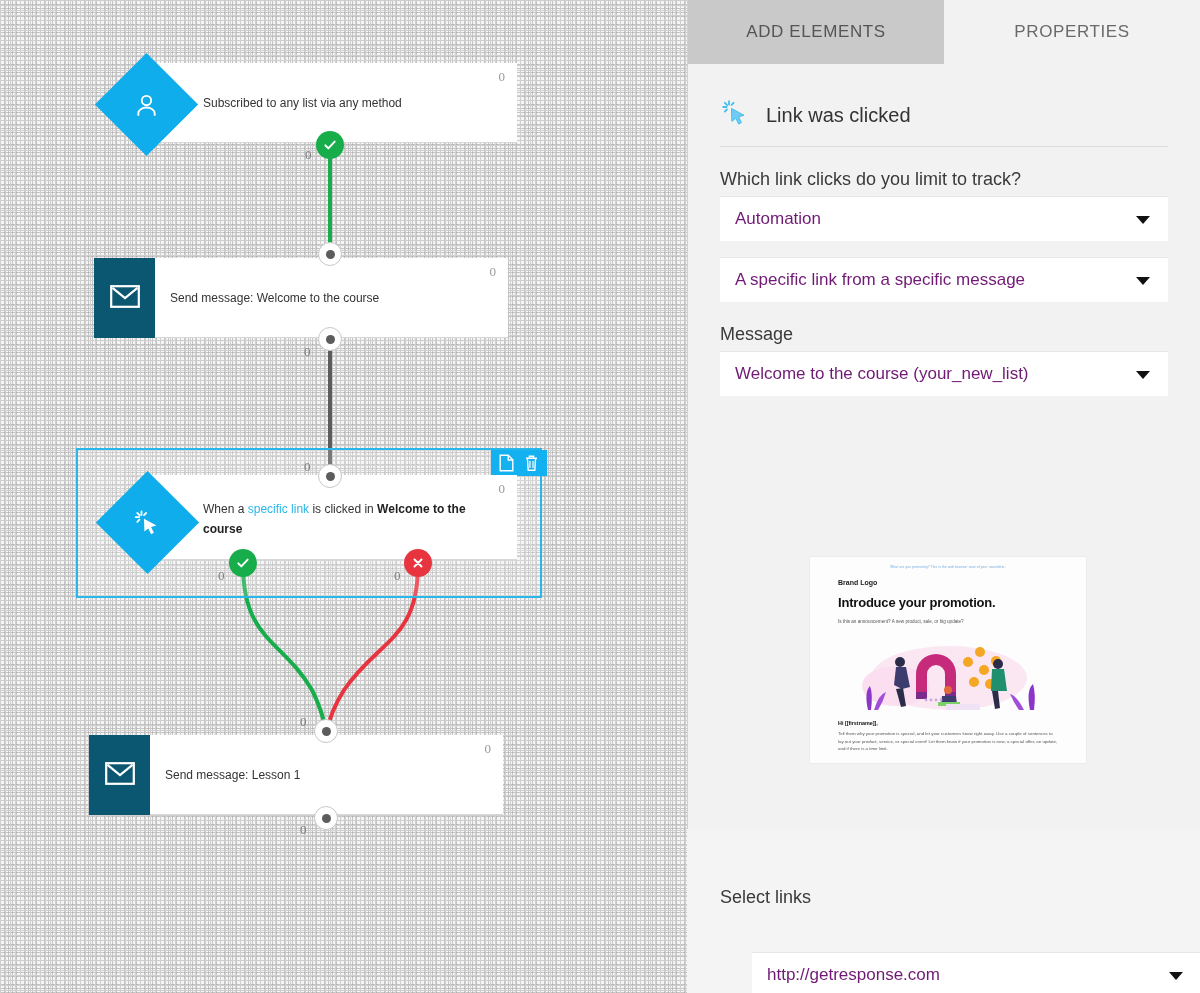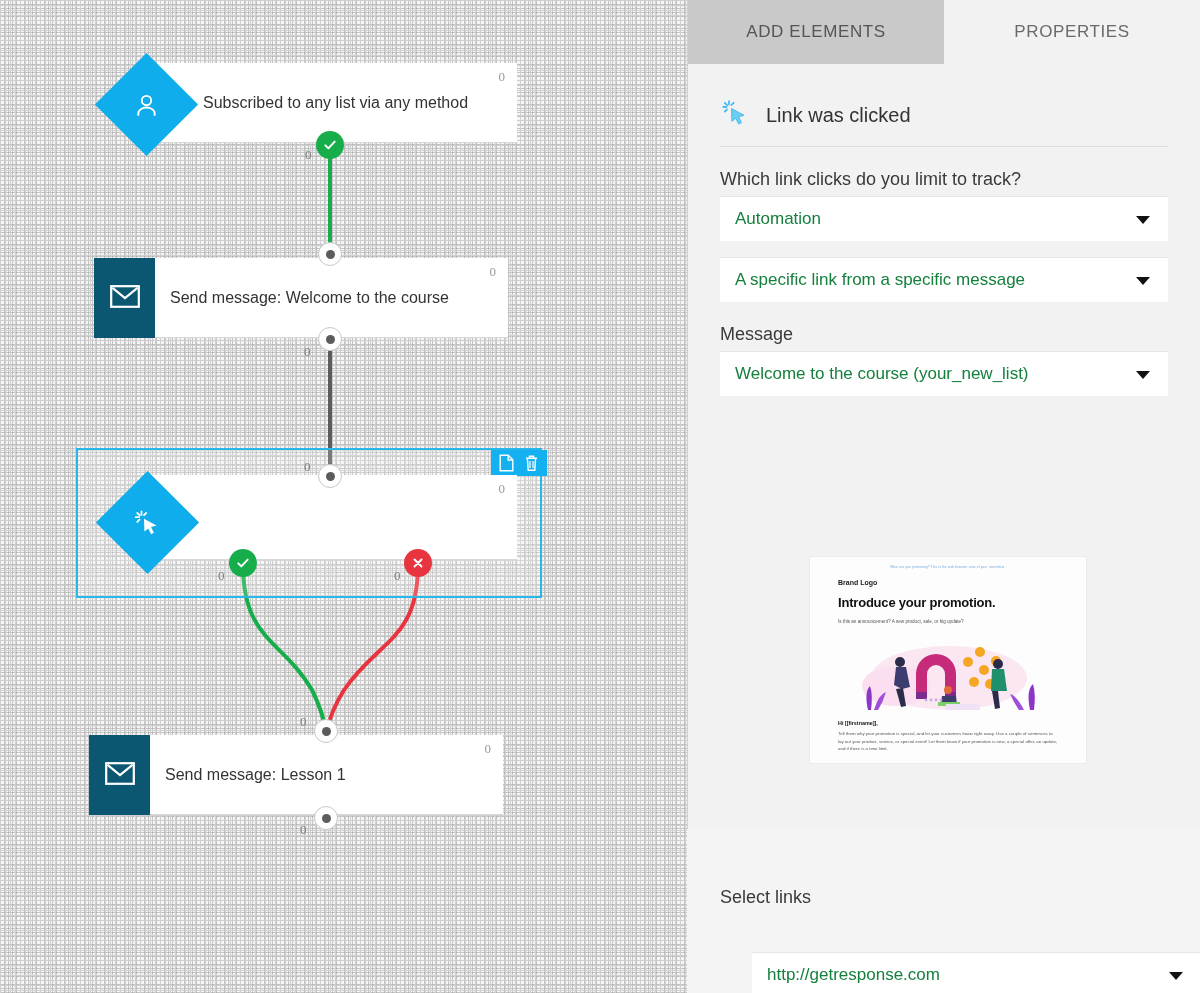--- a/index.html
+++ b/index.html
@@ -47,21 +47,21 @@
     display: flex;
     align-items: center;
     box-shadow: 0 0 0 0 transparent;
   }
   .node .cnt {
     position: absolute; top: 6px; right: 12px;
     font-size: 13px; color: #9a9a9a;
     font-family: "Liberation Serif", serif;
   }
   .node .label {
-    font-size: 16px; color: #333;
+    font-size: 12px; color: #333;
     line-height: 20px;
     padding-right: 18px;
   }
   .label .lnk { color: #29b6e8; }
   .label b { font-weight: bold; color: #222; }
 
   
   .mailbox {
     position: absolute;
     background: #0b5771;
@@ -143,21 +143,21 @@
     font-size: 18px; color: #3a3a3a;
   }
   .select {
     position: relative;
     margin: 0 32px;
     height: 45px;
     background: #ffffff;
     border-top: 1px solid #e6e6e6;
     display: flex; align-items: center;
     padding: 0 40px 0 15px;
-    font-size: 17px; color: #15803d;
+    font-size: 17px; color: #701a75;
     cursor: pointer;
     white-space: nowrap; overflow: hidden;
   }
   .caret {
     position: absolute; right: 18px; top: 50%;
     width: 0; height: 0; margin-top: -3px;
     border-left: 7px solid transparent;
     border-right: 7px solid transparent;
     border-top: 8px solid #111;
   }
@@ -247,20 +247,23 @@
       <span class="ticon">
         <svg width="15" height="18" viewBox="0 0 15 18">
             <path d="M2 4.2h11M5.4 4.2V2.2h4.2v2M3.4 4.2l.8 12h6.6l.8-12" fill="none" stroke="#fff" stroke-width="1.4"></path>
             <path d="M6 7v7M9 7v7" stroke="#fff" stroke-width="1.2"></path>
           </svg>
       </span>
     </div>
 
     <div class="node" style="left:145px; top:475px; width:372px; height:85px; align-items:flex-start; padding-top:24px;">
       <span class="cnt">0</span>
+      <span class="label" style="margin-left:58px;">
+        <span>When a </span><span class="lnk">specific link</span><span> is clicked in </span><b>Welcome to the course</b>
+      </span>
     </div>
     <div class="diamond" style="left:111px; top:486px; width:73px; height:73px;">
       <span class="gl">
         <svg width="30" height="30" viewBox="0 0 30 30">
           <g stroke="#fff" stroke-width="1.8" stroke-linecap="round">
             <path d="M9 3.2v3.4M3.2 9h3.4M4.8 4.8l2.4 2.4M13.6 4.8l-2.1 2.1M4.8 13.6l2.1-2.1"></path>
           </g>
           <path d="M11.5 10.5 L24 17.3 L18.6 18.8 L21.4 24.6 L18.6 26 L15.8 20.2 L11.9 23.3 Z" fill="#fff"></path>
         </svg>
       </span>

